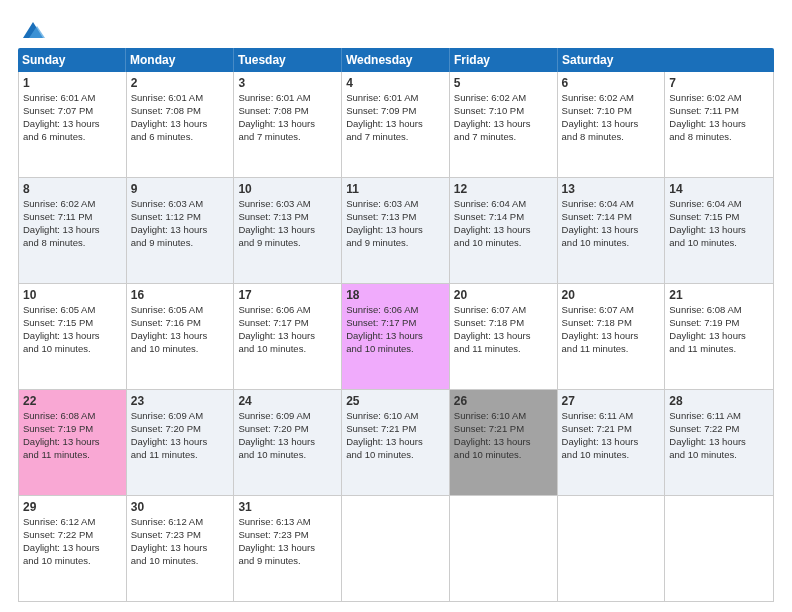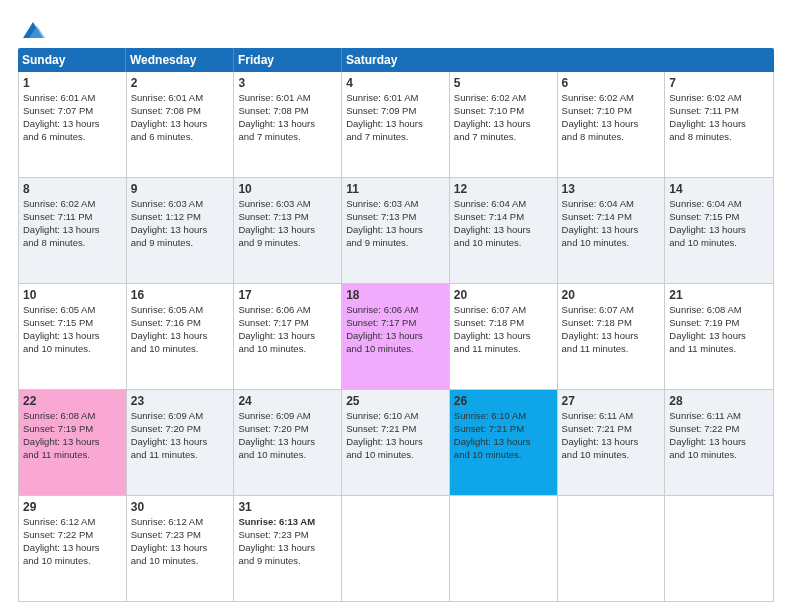--- a/index.html
+++ b/index.html
@@ -117,20 +117,22 @@
     </div>
     <div class="title-block">
       <div class="main-title"></div>
       <div class="subtitle"></div>
     </div>
   </div>
 
   <div class="calendar">
     <div class="cal-header-row" id="cal-header">
         <div class="cal-header-cell">Sunday</div>
+        <div class="cal-header-cell">Monday</div>
+        <div class="cal-header-cell">Tuesday</div>
         <div class="cal-header-cell">Wednesday</div>
         <div class="cal-header-cell">Friday</div>
         <div class="cal-header-cell">Saturday</div>
       </div>
     <div class="cal-body" id="cal-body">
         <div class="cal-week" style="background: rgb(255, 255, 255);">
           <div class="cal-cell" style="background: rgb(255, 255, 255);">
             <span class="day-num">1</span>
             <span style="display: block;">Sunrise: 6:01 AM</span>
             <span style="display: block;">Sunset: 7:07 PM</span>
@@ -304,21 +306,21 @@
             <span style="display: block;">Daylight: 13 hours</span>
             <span style="display: block;">and 10 minutes.</span>
           </div>
           <div class="cal-cell" style="background: rgb(238, 242, 247);">
             <span class="day-num">25</span>
             <span style="display: block;">Sunrise: 6:10 AM</span>
             <span style="display: block;">Sunset: 7:21 PM</span>
             <span style="display: block;">Daylight: 13 hours</span>
             <span style="display: block;">and 10 minutes.</span>
           </div>
-          <div class="cal-cell" style="background: #0ea5e9;">
+          <div class="cal-cell" style="background: #a3a3a3;">
             <span class="day-num">26</span>
             <span style="display: block;">Sunrise: 6:10 AM</span>
             <span style="display: block;">Sunset: 7:21 PM</span>
             <span style="display: block;">Daylight: 13 hours</span>
             <span style="display: block;">and 10 minutes.</span>
           </div>
           <div class="cal-cell" style="background: rgb(238, 242, 247);">
             <span class="day-num">27</span>
             <span style="display: block;">Sunrise: 6:11 AM</span>
             <span style="display: block;">Sunset: 7:21 PM</span>
@@ -343,21 +345,21 @@
           </div>
           <div class="cal-cell" style="background: rgb(255, 255, 255);">
             <span class="day-num">30</span>
             <span style="display: block;">Sunrise: 6:12 AM</span>
             <span style="display: block;">Sunset: 7:23 PM</span>
             <span style="display: block;">Daylight: 13 hours</span>
             <span style="display: block;">and 10 minutes.</span>
           </div>
           <div class="cal-cell" style="background: rgb(255, 255, 255);">
             <span class="day-num">31</span>
-            <span style="display: block; font-weight: bold;">Sunrise: 6:13 AM</span>
+            <span style="display: block;">Sunrise: 6:13 AM</span>
             <span style="display: block;">Sunset: 7:23 PM</span>
             <span style="display: block;">Daylight: 13 hours</span>
             <span style="display: block;">and 9 minutes.</span>
           </div>
           <div class="cal-cell empty" style="background: rgb(255, 255, 255);"></div>
           <div class="cal-cell empty" style="background: rgb(255, 255, 255);"></div>
           <div class="cal-cell empty" style="background: rgb(255, 255, 255);"></div>
           <div class="cal-cell empty" style="background: rgb(255, 255, 255);"></div>
         </div>
       </div>

